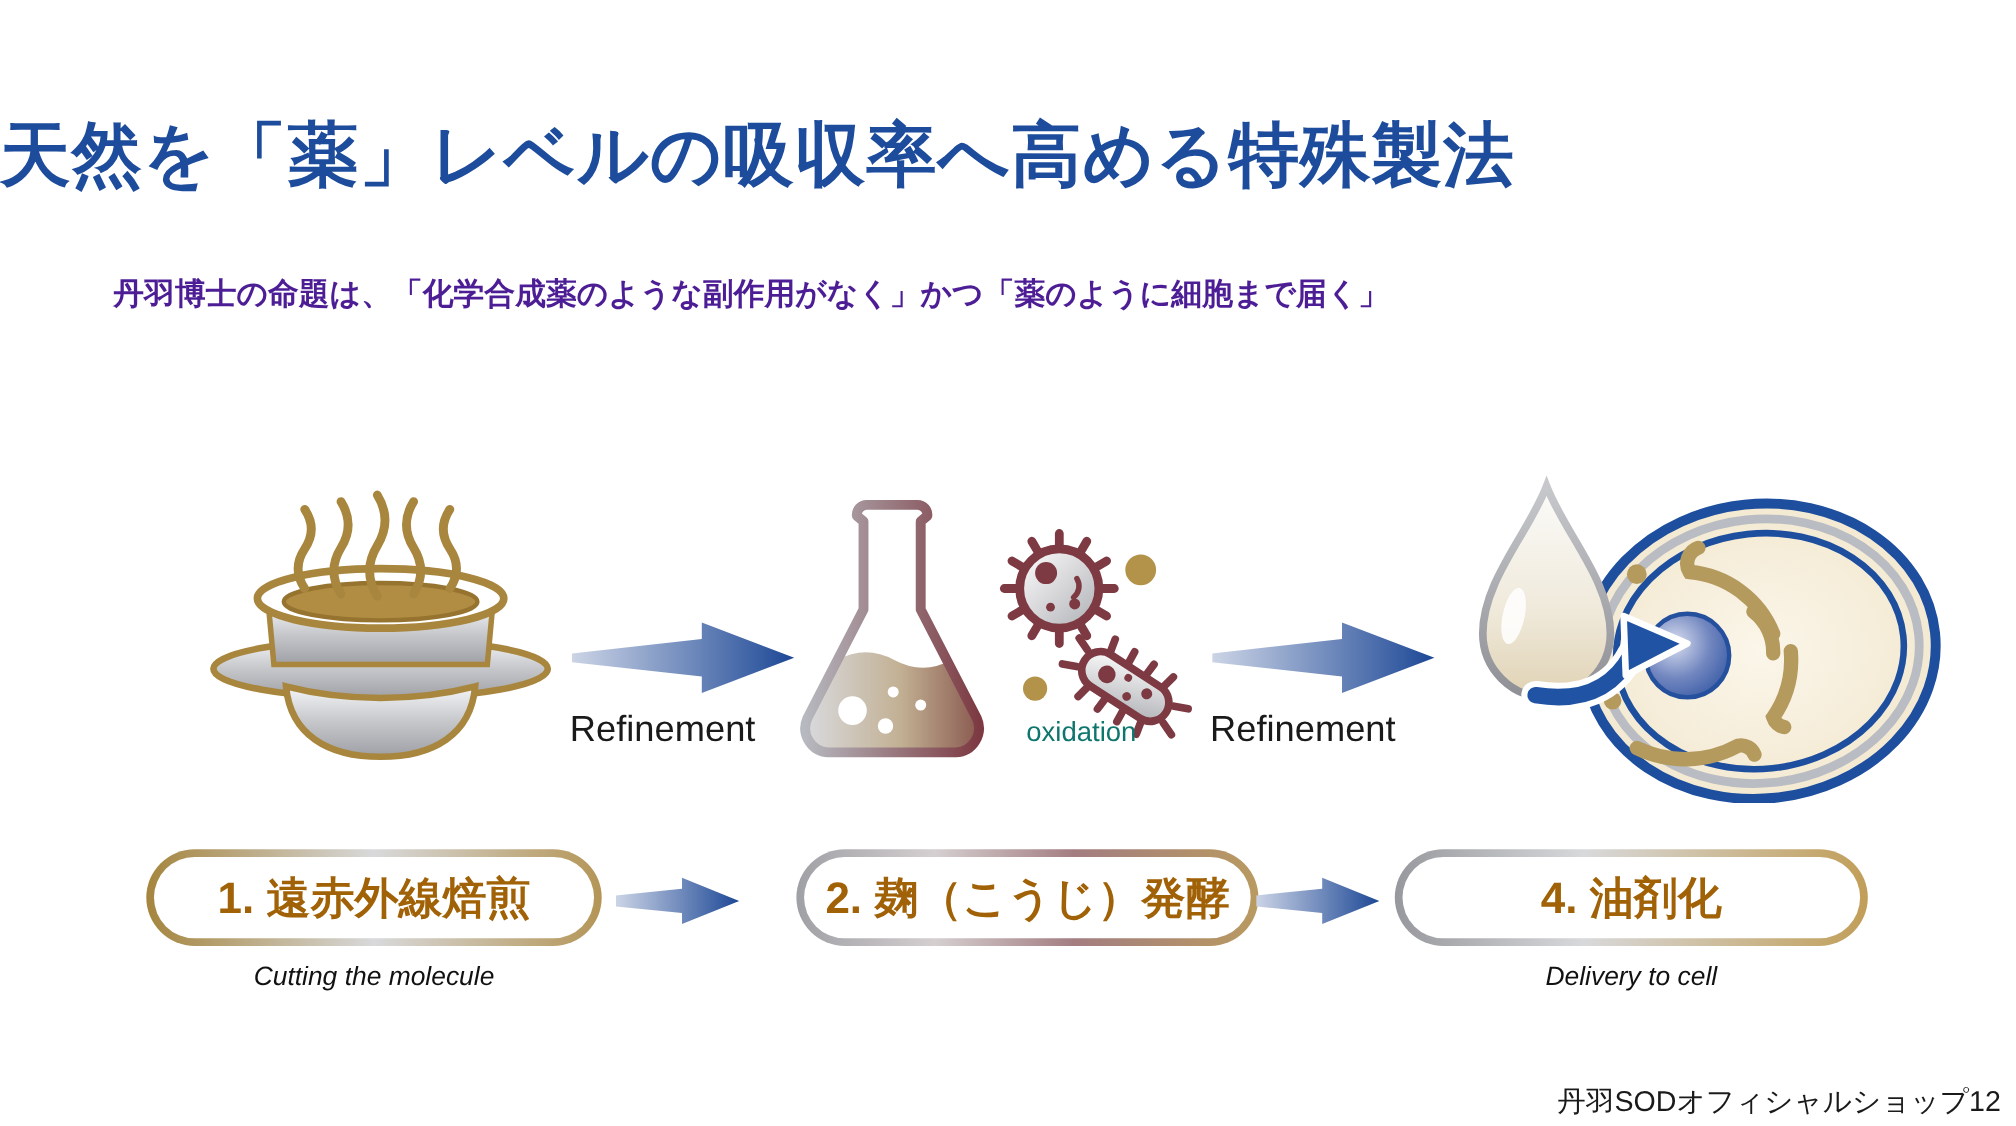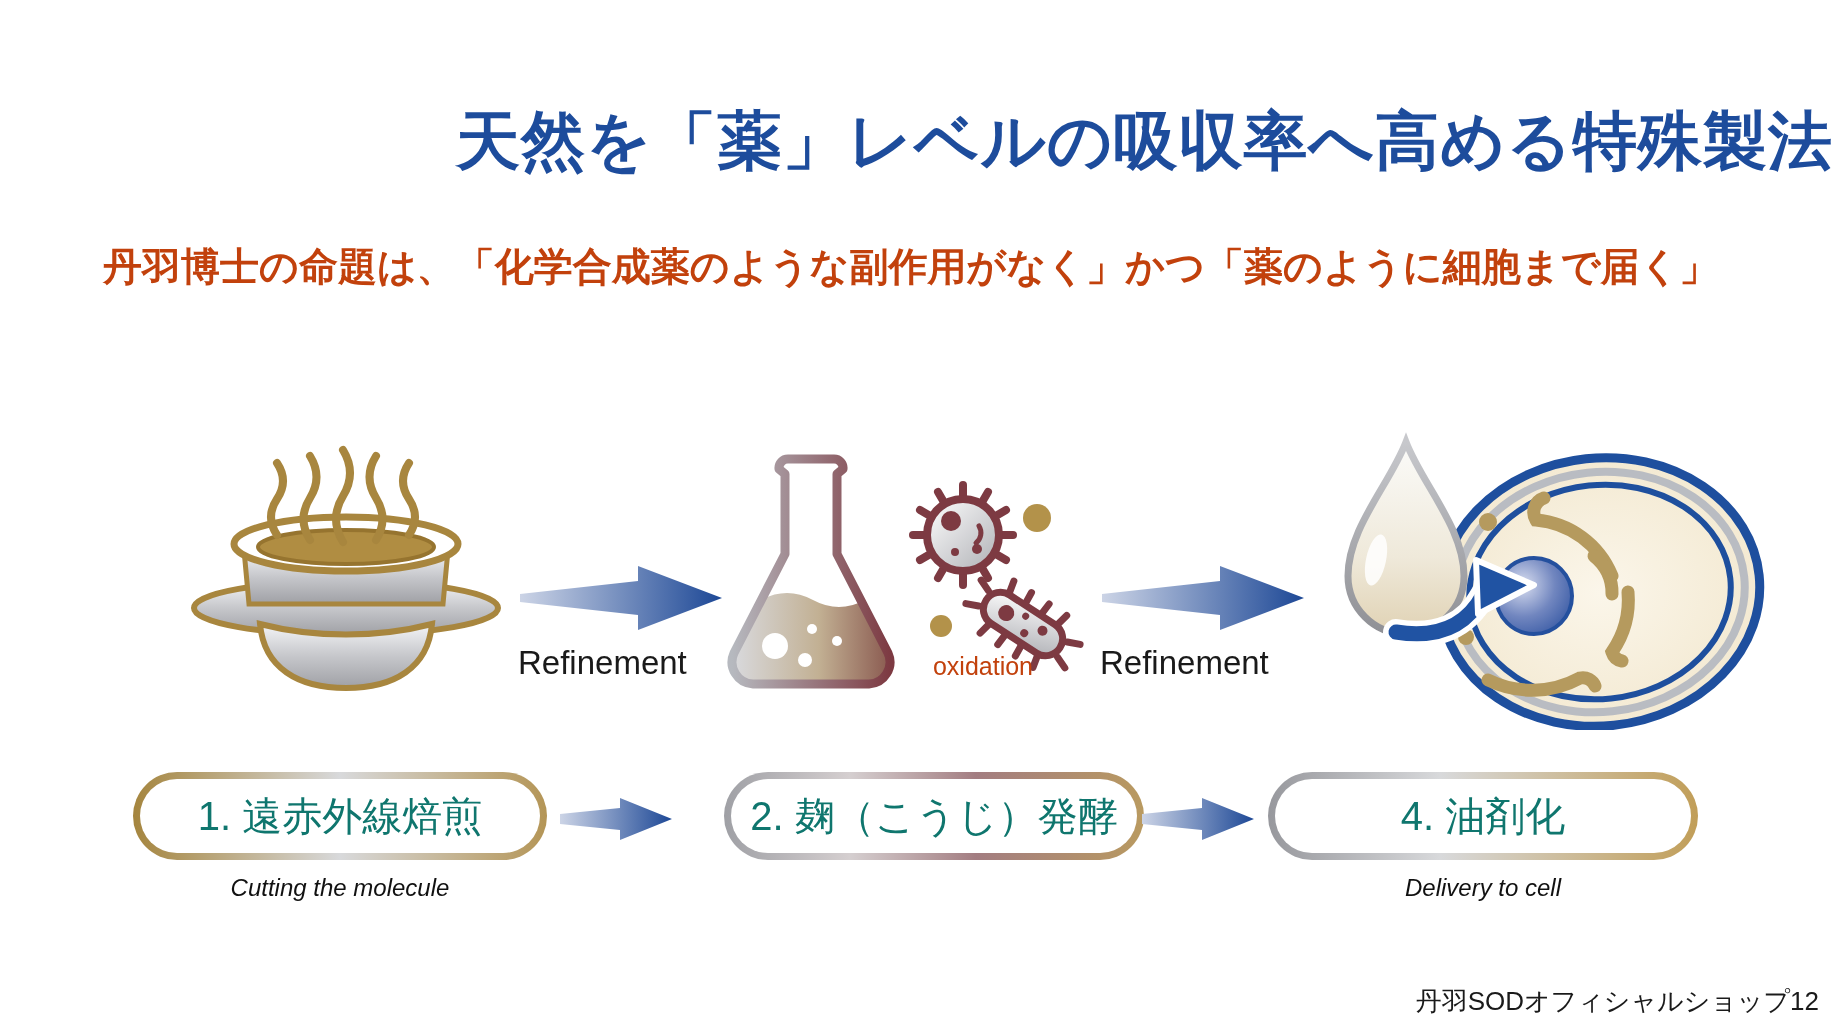--- a/index.html
+++ b/index.html
@@ -1,31 +1,31 @@
 <!DOCTYPE html>
 <html><head>
 <meta charset="utf-8">
 <style>
   html,body{margin:0;padding:0;background:#fff;}
   .canvas{position:relative;width:1833px;height:1024px;background:#ffffff;overflow:hidden;
           font-family:"Liberation Sans","DejaVu Sans",sans-serif;color:#111;}
-  .title{position:absolute;top:98px;left:0;width:100%;text-align:right;
+  .title{position:absolute;top:98px;left:0;width:100%;text-align:left;
          font-size:64px;font-weight:bold;color:#1d4c9c;white-space:nowrap;letter-spacing:1px;}
-  .intro{position:absolute;left:103px;top:236px;font-size:39px;font-weight:bold;
-         color:#c2410c;line-height:62px;white-space:nowrap;}
+  .intro{position:absolute;left:103px;top:236px;font-size:28px;font-weight:bold;
+         color:#4c1d95;line-height:62px;white-space:nowrap;}
   .refinement{position:absolute;width:215px;text-align:left;font-size:33px;color:#1a1a1a;}
   .ref1{left:518px;top:644px;}
   .ref2{left:1100px;top:644px;}
   .oxidation{position:absolute;left:903px;top:652px;width:160px;text-align:center;
-             font-size:25px;color:#c2410c;}
+             font-size:25px;color:#0f766e;}
   .icon{position:absolute;}
   .pill{position:absolute;height:88px;border-radius:44px;padding:7px;box-sizing:border-box;}
   .pill-inner{width:100%;height:100%;background:#fff;border-radius:37px;display:flex;
-              align-items:center;justify-content:center;font-size:40px;font-weight:normal;
-              color:#0f766e;white-space:nowrap;}
+              align-items:center;justify-content:center;font-size:40px;font-weight:bold;
+              color:#a16207;white-space:nowrap;}
   .pill1{left:133px;top:772px;width:414px;
          background:linear-gradient(90deg,#a5853e,#d8d9db 50%,#b49556);}
   .pill2{left:724px;top:772px;width:420px;
          background:linear-gradient(90deg,#9fa0a5,#d5cfd0 30%,#a37d81 60%,#b99a60);text-align:center;}
   .pill3{left:1268px;top:772px;width:430px;
          background:linear-gradient(90deg,#97989d,#d8d9db 40%,#c19e58);}
   .caption{position:absolute;top:874px;text-align:center;font-size:24px;color:#111;font-style:italic;}
   .cap1{left:133px;width:414px;}
   .cap2{left:700px;width:420px;}
   .cap3{left:1268px;width:430px;}

